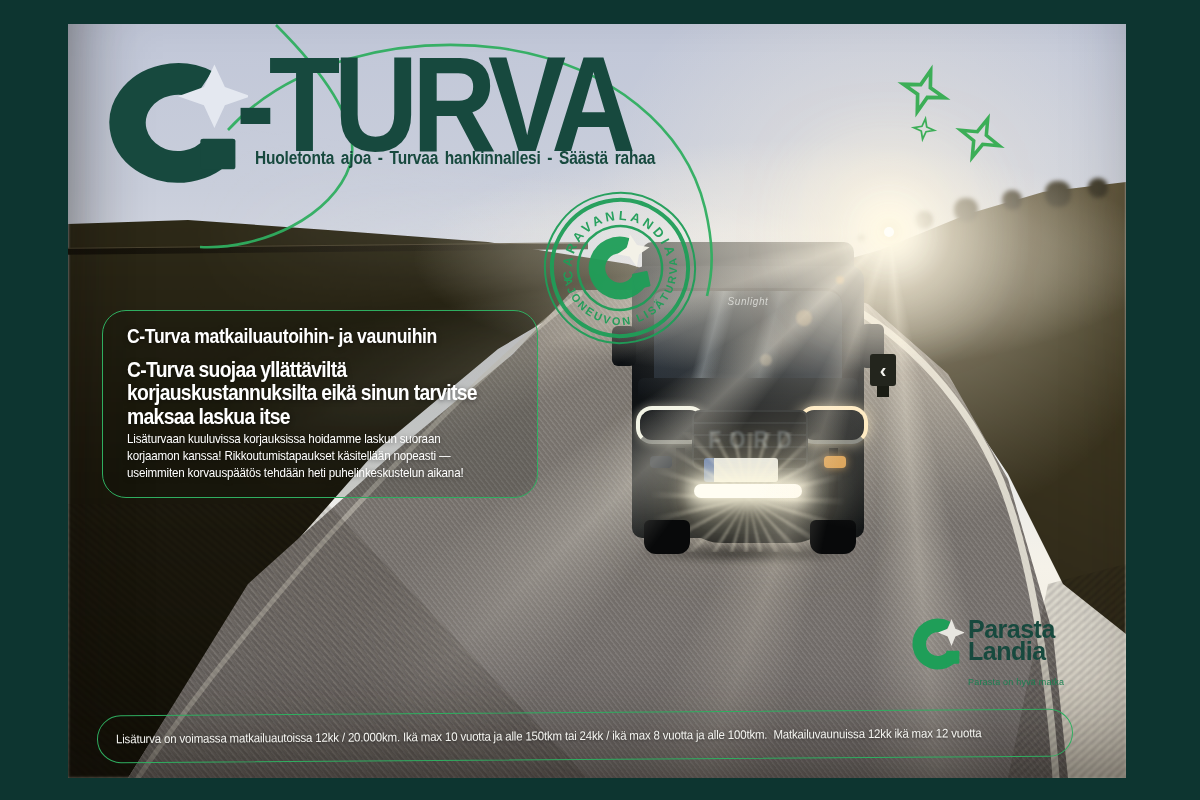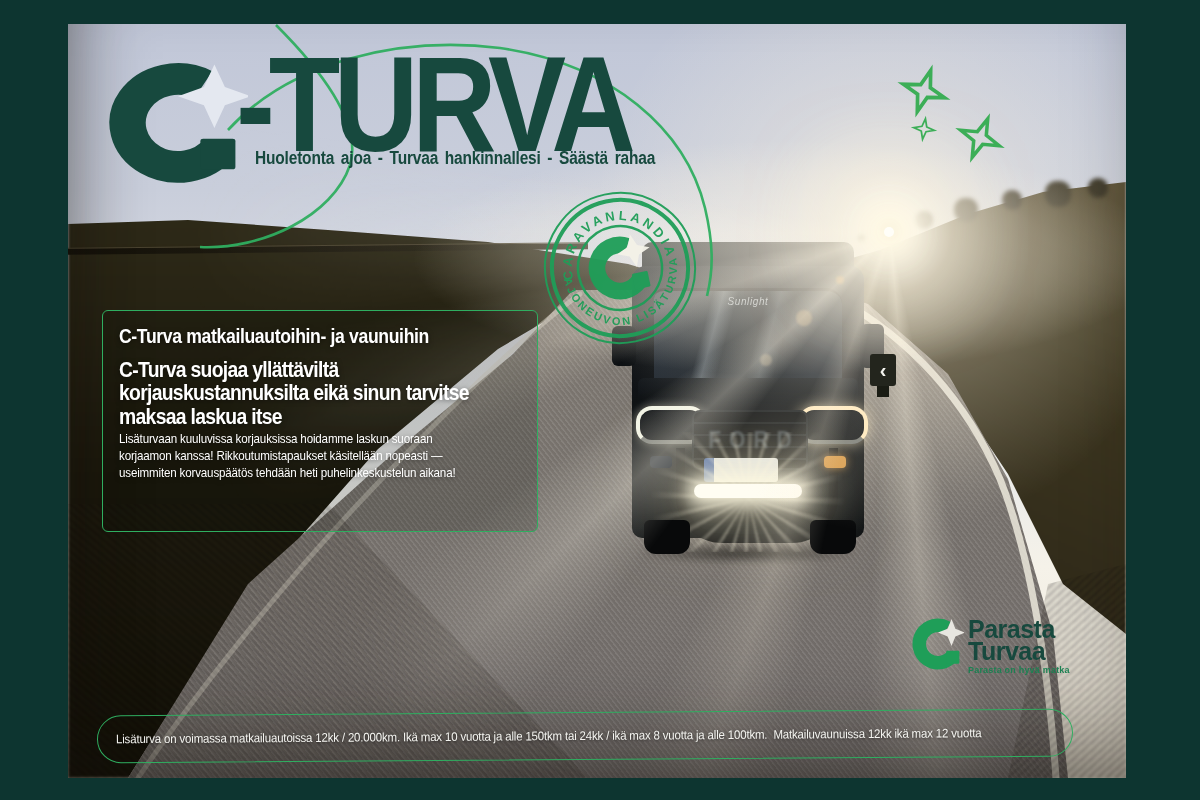--- a/index.html
+++ b/index.html
@@ -145,32 +145,32 @@
 
   .title-logo{position:absolute;left:108px;top:62px;color:#17493e;--star:#e4e8f0;}
   .wordmark{position:absolute;left:236px;top:40px;font-size:130px;line-height:124px;font-weight:800;
     letter-spacing:-7px;color:#17493e;transform:scaleX(.9) scaleY(1.04);transform-origin:left top;white-space:nowrap;}
   .tagline{position:absolute;left:255px;top:148px;font-size:18px;font-weight:700;color:#17493e;
     word-spacing:3px;letter-spacing:-.2px;transform:scaleX(.86);transform-origin:left top;white-space:nowrap;}
 
   .stamp{position:absolute;left:542px;top:190px;width:156px;height:156px;transform:rotate(-12deg);opacity:.95;}
   .stamp text{fill:#1f9e58;font-family:"Liberation Sans",sans-serif;font-weight:700;}
 
-  .textbox{position:absolute;left:102px;top:310px;width:436px;height:222px;border:1.5px solid #2fae60;
-    border-radius:6px;background:rgba(8,10,6,.16);box-sizing:border-box;padding:12px 16px;}
+  .textbox{position:absolute;left:102px;top:310px;width:436px;height:188px;border:1.5px solid #2fae60;
+    border-radius:24px;background:rgba(8,10,6,.16);box-sizing:border-box;padding:12px 24px;}
   .tb-inner{width:470px;transform:scaleX(.88);transform-origin:left top;color:#ffffff;
     text-shadow:0 1px 6px rgba(0,0,0,.5);}
   .tb-h1{font-size:20px;font-weight:700;letter-spacing:-.4px;margin:2px 0 10px 0;white-space:pre-line;}
   .tb-h2{font-size:22px;font-weight:700;letter-spacing:-.8px;line-height:1.06;margin:0 0 2px 0;white-space:pre-line;}
   .tb-body{font-size:13.2px;font-weight:400;letter-spacing:-.2px;line-height:1.3;margin:0;white-space:pre-line;}
 
   .brand{position:absolute;left:912px;top:618px;display:flex;align-items:flex-start;}
   .brand-mark{width:52px;height:52px;color:#1f9e58;--star:#e8e6e0;margin-right:4px;}
   .brand-name{font-size:25px;line-height:.88;font-weight:900;color:#17493e;letter-spacing:-.5px;}
-  .brand-tagline{font-size:9px;font-weight:700;color:#1c8152;margin-top:3px;letter-spacing:.2px;}
+  .brand-tagline{font-size:9px;font-weight:400;color:#1c8152;margin-top:15px;letter-spacing:.2px;}
 
   .footer-pill{position:absolute;left:97px;top:712px;width:976px;height:48px;border:1.5px solid #2fae60;
     border-radius:26px;box-sizing:border-box;display:flex;align-items:center;padding:0 18px;
     transform:rotate(-.4deg);}
   .footer-text{color:#f4f4f0;font-size:12.5px;letter-spacing:-.2px;white-space:pre;
     transform:scaleX(.92);transform-origin:left center;text-shadow:0 1px 3px rgba(0,0,0,.5);}
 </style>
 </head>
 <body>
 
@@ -282,20 +282,20 @@
 useimmiten korvauspäätös tehdään heti puhelinkeskustelun aikana!</p>
   </div>
 </div>
 
 <div class="brand">
   <svg class="brand-mark" viewBox="0 0 100 100">
       <use href="#cmark"></use>
     </svg>
   <div>
     <div class="brand-name">Parasta</div>
-    <div class="brand-name">Turvaa</div>
+    <div class="brand-name">Landia</div>
     <div class="brand-tagline">Parasta on hyvä matka</div>
   </div>
 </div>
 
 <div class="footer-pill">
   <span class="footer-text">Lisäturva on voimassa matkailuautoissa 12kk / 20.000km. Ikä max 10 vuotta ja alle 150tkm tai 24kk / ikä max 8 vuotta ja alle 100tkm.  Matkailuvaunuissa 12kk ikä max 12 vuotta</span>
 </div>
 
 </body></html>

